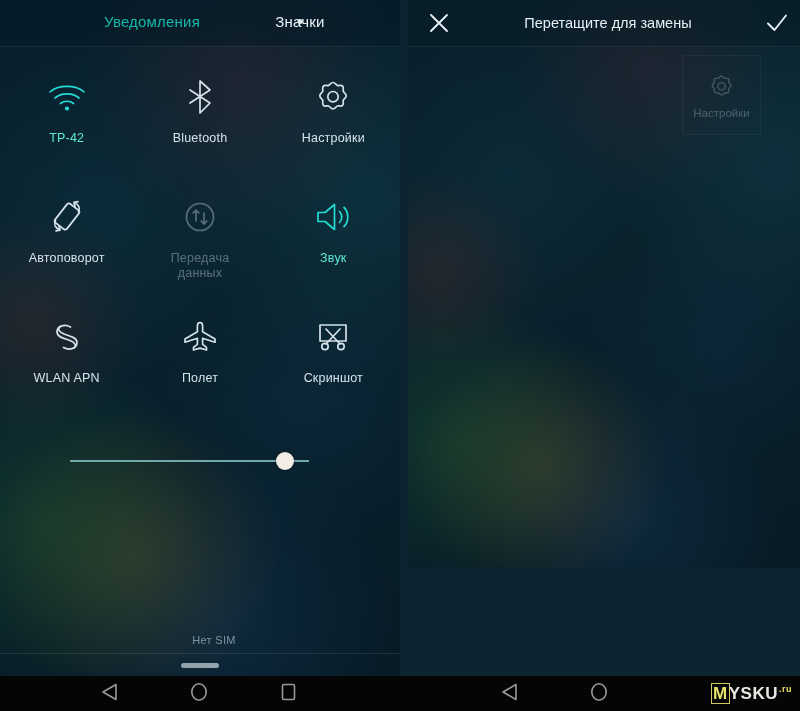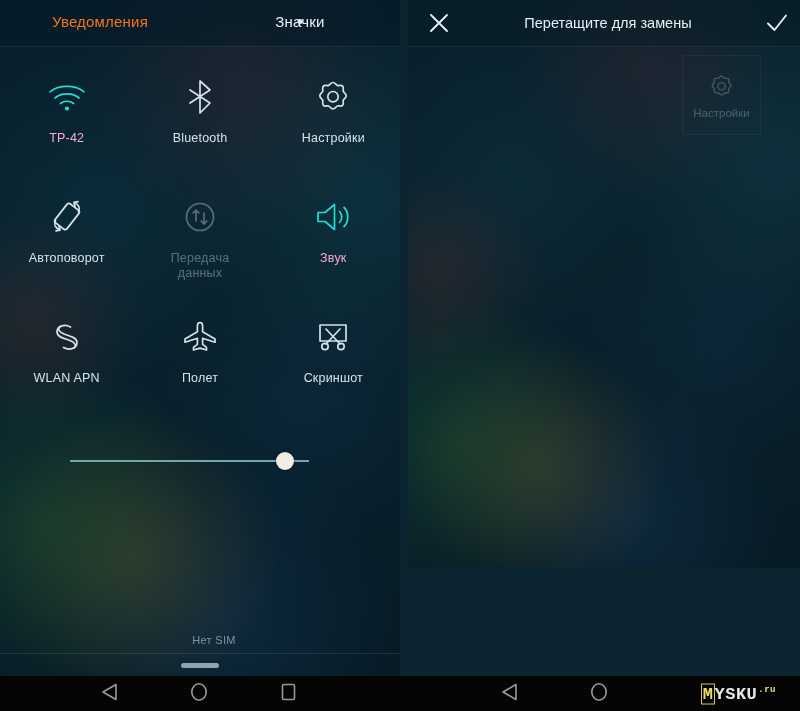--- a/index.html
+++ b/index.html
@@ -44,42 +44,42 @@
     position: relative; height: 47px;
     display: flex; align-items: flex-start;
     background: rgba(6,26,38,0.55);
     border-bottom: 1px solid rgba(255,255,255,0.08);
   }
   .tab {
     flex: 1; text-align: center; padding-top: 13px;
     position: relative;
   }
   .tab .tab-label { font-size: 15px; color: #e8f1f5; letter-spacing: .2px; }
-  .tab.inactive .tab-label { color: #f97316; }
+  .tab.inactive .tab-label { color: #14b8a6; text-align: right; }
   .tab .dot {
     position: absolute; left: 50%; transform: translateX(-50%);
     bottom: 6px; width: 5px; height: 5px; border-radius: 50%;
     background: #dfeaf0;
   }
 
   .tile-grid {
     position: relative;
     padding: 18px 0 0 0;
   }
   .trow { display: flex; }
   .tcell {
     flex: 1; text-align: center; padding: 8px 2px 10px;
     height: 120px;
   }
   .tcell .ic { height: 48px; display: flex; align-items: center; justify-content: center; }
   .tcell .lbl {
     margin-top: 10px; font-size: 12.5px; line-height: 15px;
     color: #d7e3ea; letter-spacing: .2px;
   }
-  .tcell.on .lbl { color: #f9a8d4; }
+  .tcell.on .lbl { color: #5eead4; }
   .tcell.off { opacity: .38; }
 
   svg.gi { display: block; }
   .st { fill: none; stroke: #d5e2e9; stroke-width: 1.7; stroke-linecap: round; stroke-linejoin: round; }
   .sf { fill: #d5e2e9; }
   .tcell.on .st { stroke: #23dcd4; }
   .tcell.on .sf { fill: #23dcd4; }
 
   .divider {
     height: 1px; margin: 4px 28px 0;
@@ -155,22 +155,22 @@
   .rtile.ghost { opacity: .28; border-color: rgba(180,205,215,0.22); }
 
   
   #navbar {
     position: absolute; left: 0; bottom: 0; width: 800px; height: 35px;
     background: #050505; display: flex;
   }
   .navhalf { width: 400px; position: relative; display: flex; align-items: center; }
   .navbtn { position: absolute; top: 50%; transform: translateY(-50%); }
   .wm {
-    position: absolute; right: 24px; top: 50%; transform: translateY(-50%);
-    font-family: Liberation Mono, monospace; font-weight: bold;
+    position: absolute; right: 8px; top: 50%; transform: translateY(-50%);
+    font-family: Liberation Sans, sans-serif; font-weight: bold;
     font-size: 17px; letter-spacing: .5px; color: #e9e9e4; padding-left: 12px;
   }
   .wm .m {
     color: #e8e06a; border: 1.5px solid #cfc95f; padding: 0 1px; margin-right: -1px;
   }
   .wm .ru {
     font-size: 9px; color: #e8e06a; vertical-align: super; margin-left: 1px; font-weight: bold;
   }
 </style>
 </head>

